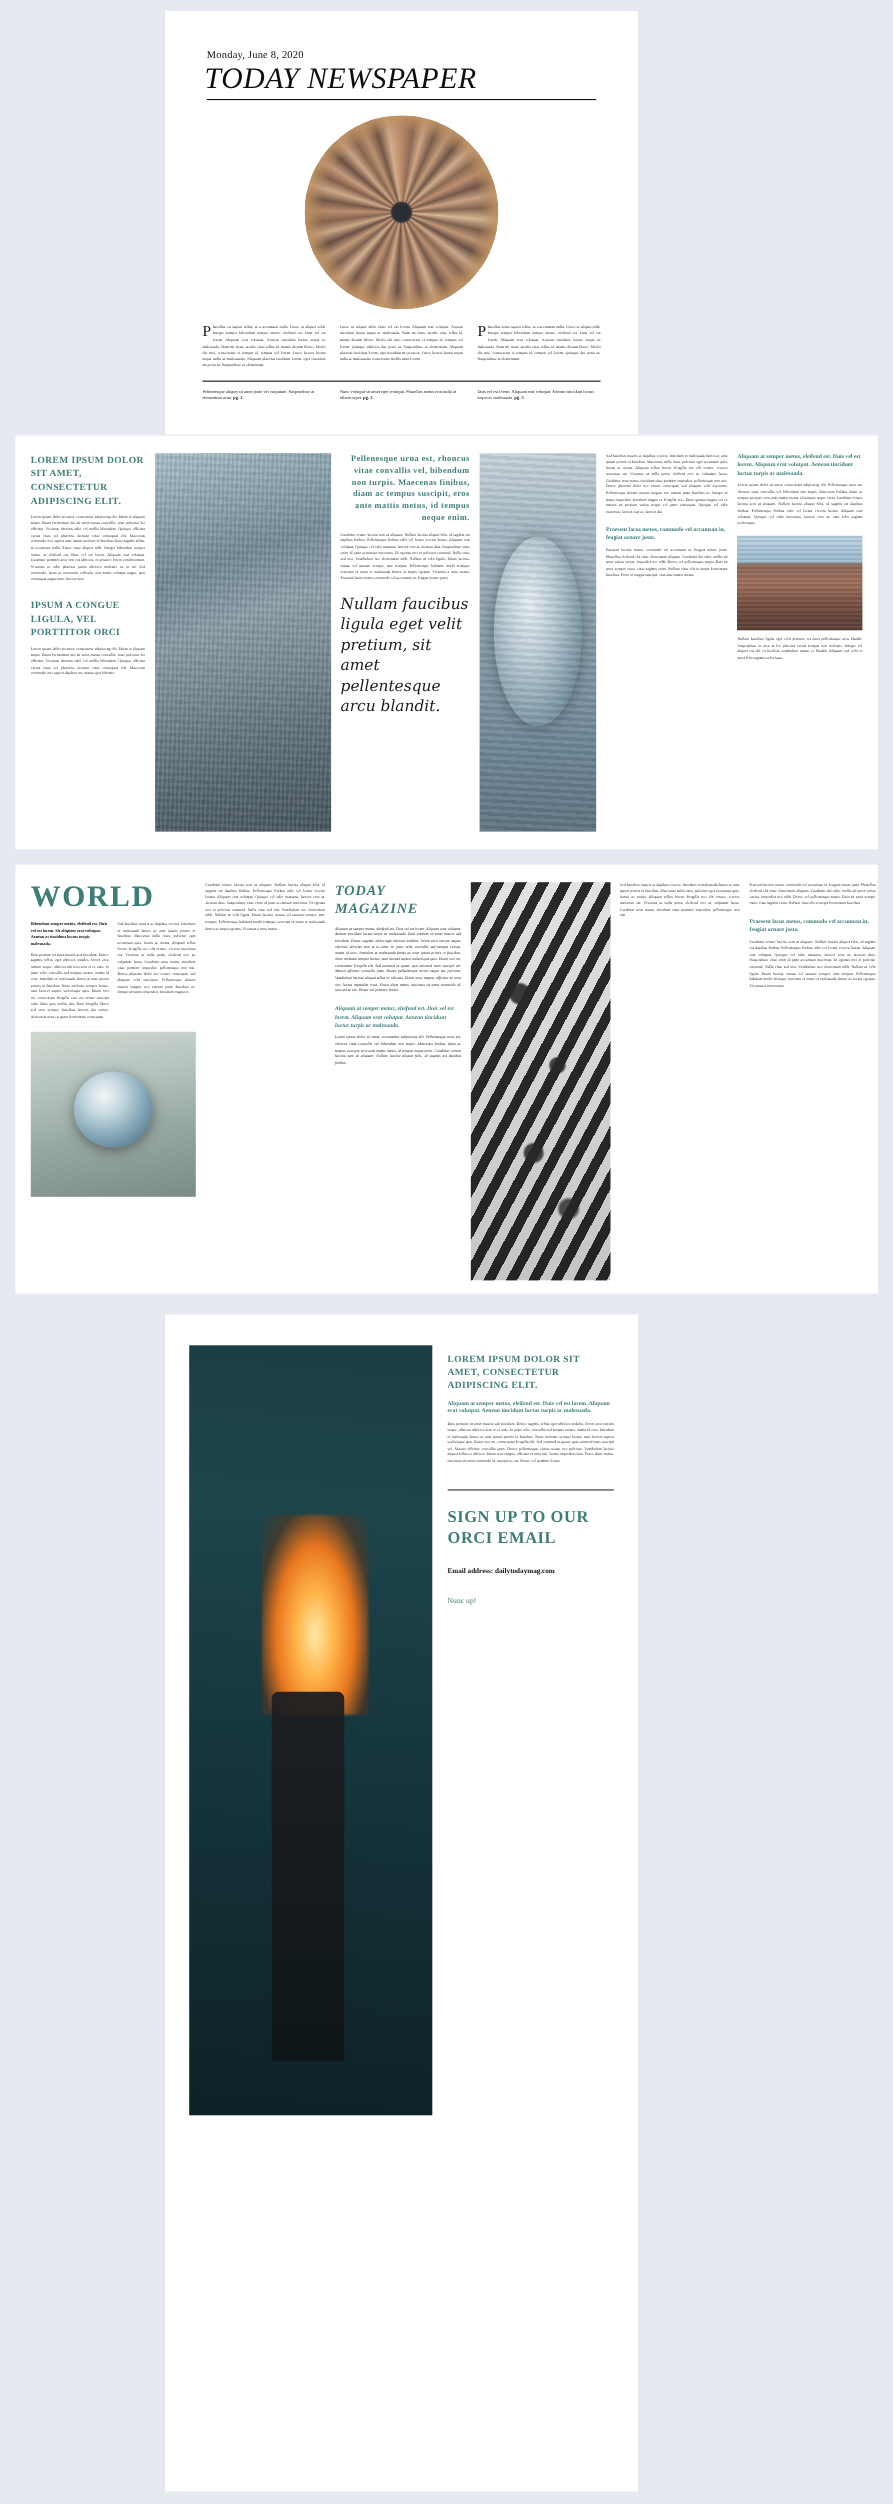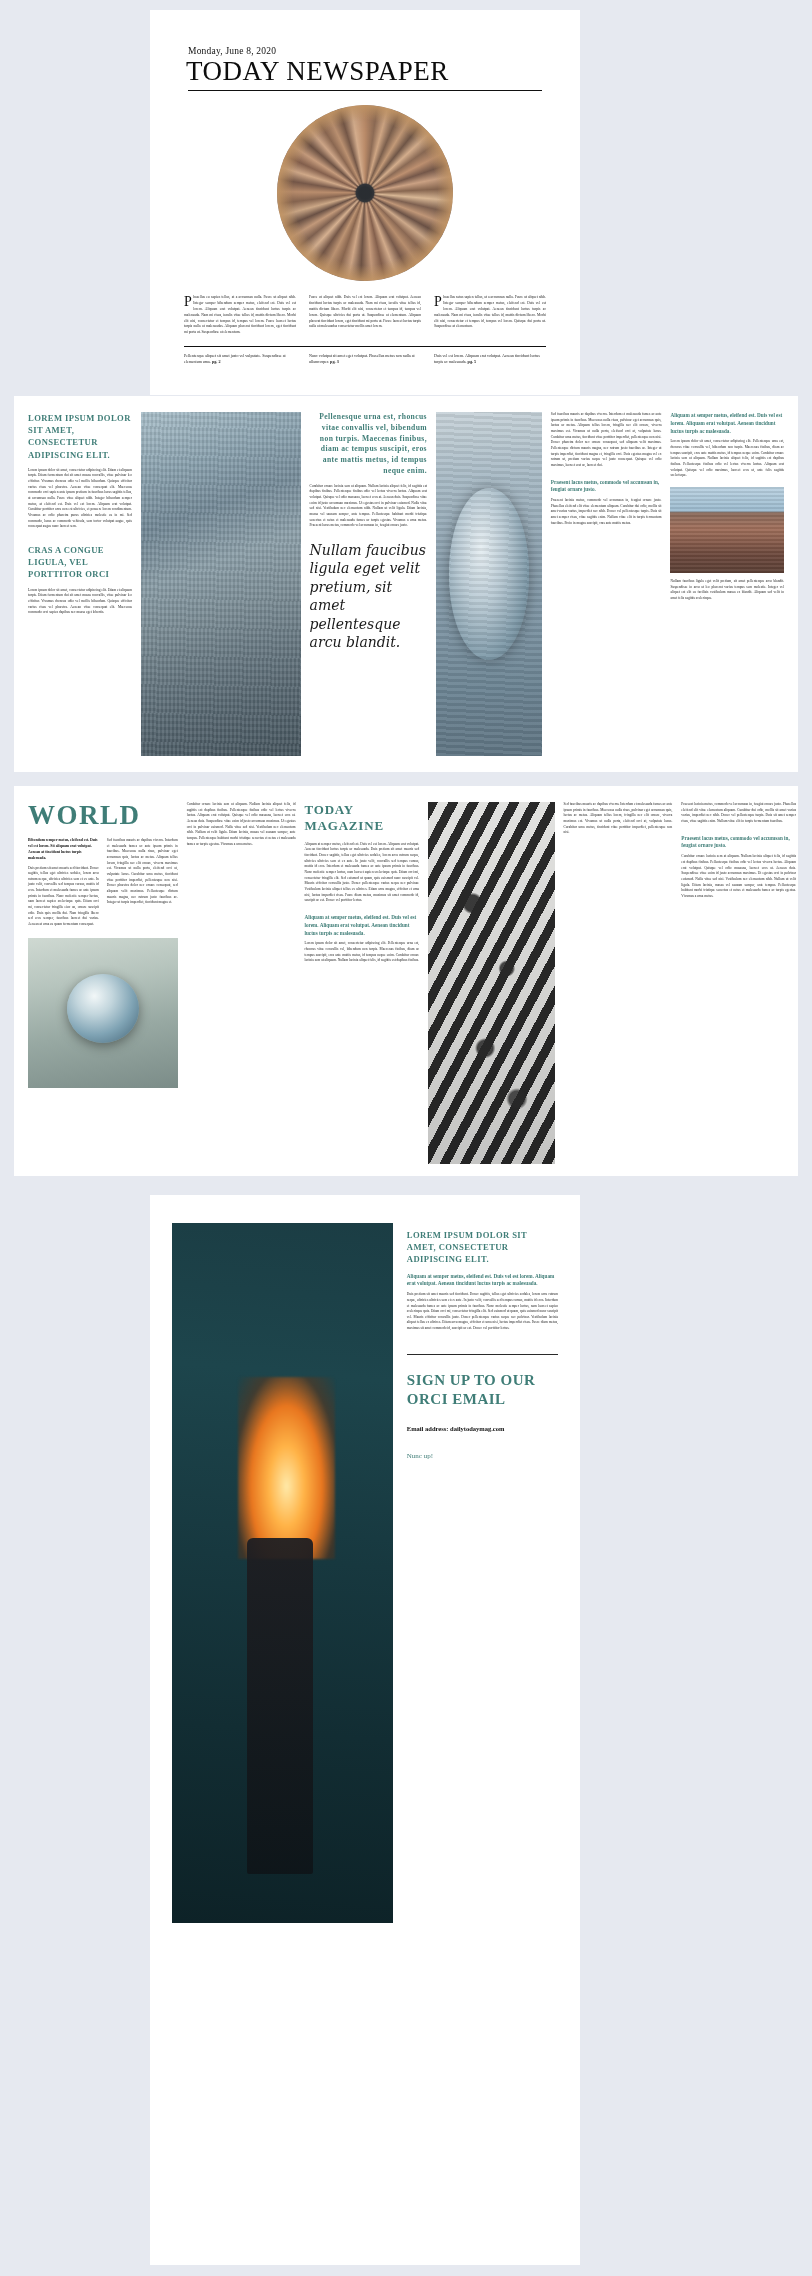--- a/index.html
+++ b/index.html
@@ -26,20 +26,21 @@
     margin-left: 12px;
     margin-bottom: 1px;
   }
   .p1-masthead {
     font-size: 27px;
     letter-spacing: 0.5px;
     color: #0d0d0d;
     margin-left: 10px;
     line-height: 1.05;
     font-weight: 400;
+    font-style: italic;
   }
   .p1-rule {
     border-top: 1.6px solid #111;
     margin: 5px 12px 0 12px;
   }
   .p1-globe-wrap {
     margin-top: 14px;
     display: flex;
     justify-content: center;
   }
@@ -208,21 +209,21 @@
   
   .spread3 {
     position: absolute;
     left: 14px; top: 786px;
     width: 784px; height: 390px;
     background: #ffffff;
   }
   .s3-inner { display: flex; height: 100%; padding: 16px 2px 12px 14px; gap: 9px; }
   .s3-c1 { width: 154px; }
   .s3-c2 { width: 112px; }
-  .s3-c3 { width: 118px; }
+  .s3-c3 { width: 118px; font-style: italic; }
   .s3-c4 { width: 130px; }
   .s3-c5 { width: 112px; }
   .s3-c6 { width: 118px; }
   .world-title {
     color: #3f7d77;
     font-size: 27px;
     letter-spacing: 1.5px;
     line-height: 1;
     margin-bottom: 9px;
   }
@@ -367,21 +368,21 @@
       <b>pg. 5</b>
     </div>
   </div>
 </section>
 
 <section class="spread2">
   <div class="s2-inner">
     <div class="s2-c1">
       <h2 class="teal-head">LOREM IPSUM DOLOR SIT AMET, CONSECTETUR ADIPISCING ELIT.</h2>
       <p class="body-xs">Lorem ipsum dolor sit amet, consectetur adipiscing elit. Etiam et aliquam turpis. Etiam fermentum dui sit amet massa convallis, vitae pulvinar leo efficitur. Vivamus rhoncus odio vel mollis bibendum. Quisque efficitur varius risus vel pharetra. Aenean vitae consequat elit. Maecenas commodo orci sapien ante ipsum pretium in faucibus lacus sagittis tellus, at accumsan nulla. Fusce vitae aliquet nibh. Integer bibendum semper metus, at eleifend est. Duis vel est lorem. Aliquam erat volutpat. Curabitur porttitor arcu non est ultricies, et posuere lorem condimentum. Vivamus ac odio pharetra purus ultricies molestie eu in mi. Sed commodo, lacus ac commodo vehicula, sem tortor volutpat augue, quis consequat augue nunc laoreet sem.</p>
-      <h2 class="teal-head" style="margin-top:14px">CRAS A CONGUE LIGULA, VEL PORTTITOR ORCI</h2>
+      <h2 class="teal-head" style="margin-top:14px">IPSUM A CONGUE LIGULA, VEL PORTTITOR ORCI</h2>
       <p class="body-xs">Lorem ipsum dolor sit amet, consectetur adipiscing elit. Etiam et aliquam turpis. Etiam fermentum dui sit amet massa convallis, vitae pulvinar leo efficitur. Vivamus rhoncus odio vel mollis bibendum. Quisque efficitur varius risus vel pharetra. Aenean vitae consequat elit. Maecenas commodo orci sapien dapibus nec massa eget lobortis.</p>
     </div>
 
     <div class="s2-c2">
       <div class="img-city"></div>
     </div>
 
     <div class="s2-c3">
       <h3 class="teal-head sm">Pellenesque urna est, rhoncus vitae convallis vel, bibendum non turpis. Maecenas finibus, diam ac tempus suscipit, eros ante mattis metus, id tempus neque enim.</h3>
       <p class="body-xs">Curabitur ornare lacinia sem at aliquam. Nullam lacinia aliquet felis, id sagittis est dapibus finibus. Pellentesque finibus odio vel lectus viverra luctus. Aliquam erat volutpat. Quisque vel odio massana, laoreet eros at. Aenean duis. Suspendisse vitae enim id justo accumsan maximus. Ut egestas orci in pulvinar euismod. Nulla vitae sed nisi. Vestibulum nec elementum nibh. Nullam ut velit ligula. Etiam lacinia, massa vel sausam semper, ante tempus. Pellentesque habitant morbi tristique senectus et netus et malesuada fames ac turpis egestas. Vivamus a urna metus. Praesent lacus metus, commodo vel accumsan in, feugiat ornare justo.</p>

